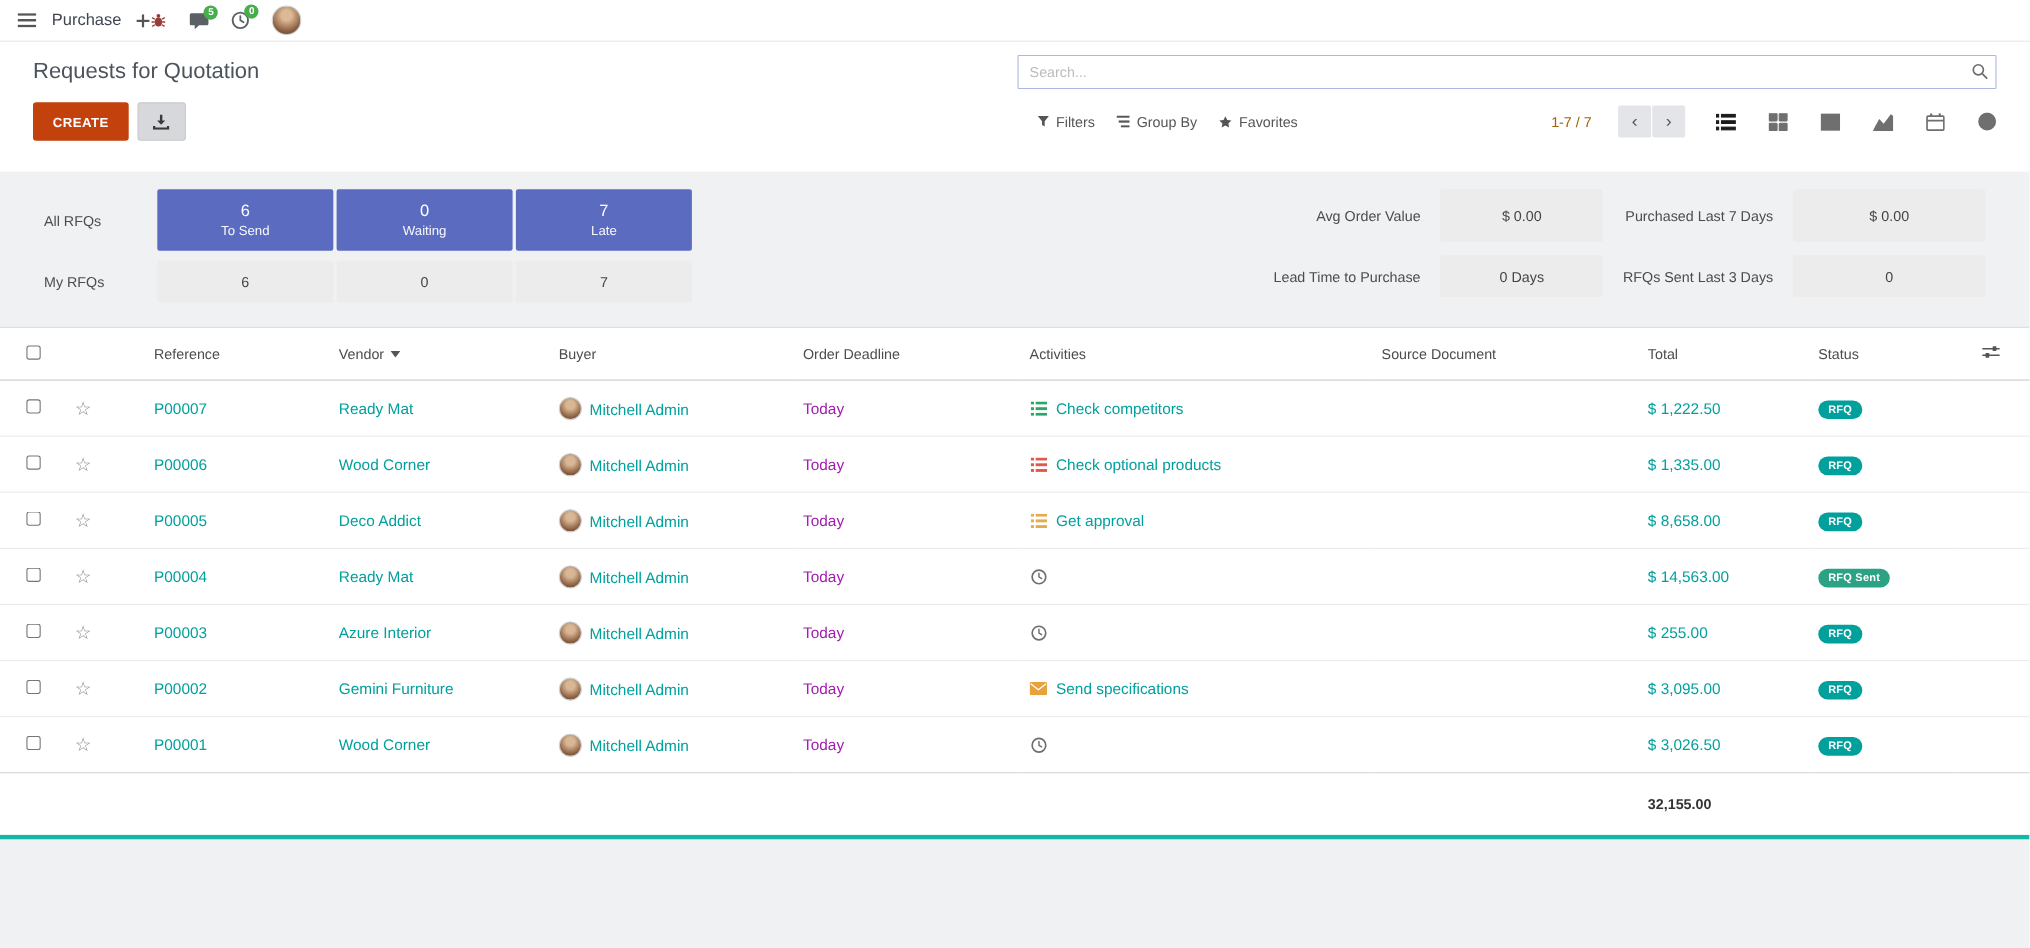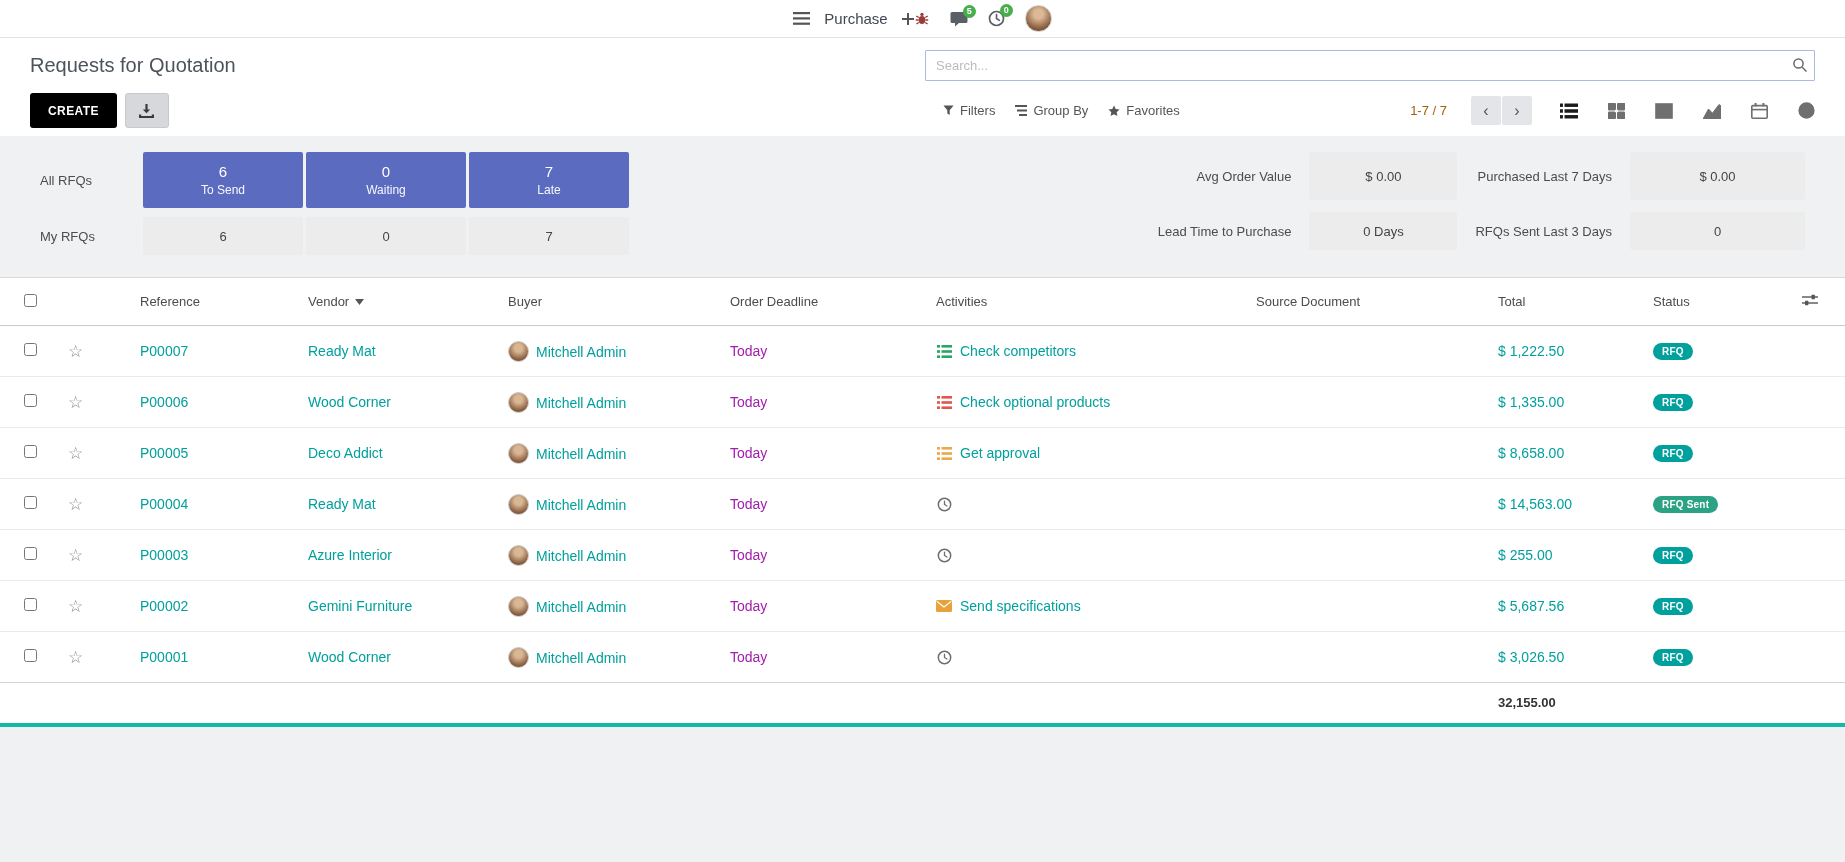--- a/index.html
+++ b/index.html
@@ -1,37 +1,37 @@
 <!DOCTYPE html>
 <html><head>
 <meta charset="utf-8">
 <style>
   *{box-sizing:border-box;margin:0;padding:0}
   html,body{width:1845px;height:862px}
   body{font-family:"Liberation Sans",sans-serif;background:#f0f1f3;color:#4c4c4c;overflow:hidden}
   a{text-decoration:none}
 
   
-  .navbar{height:38px;background:#fff;border-bottom:1px solid #e3e3e3;display:flex;align-items:center;justify-content:center;padding:0 16px}
+  .navbar{height:38px;background:#fff;border-bottom:1px solid #e3e3e3;display:flex;align-items:center;justify-content:flex-start;padding:0 16px}
   .nav-left{display:flex;align-items:center;gap:14px}
   .app-name{font-size:15px;font-weight:500;color:#3f4750;cursor:pointer}
   .nav-right{display:flex;align-items:center;gap:20px}
   .nav-ico{position:relative;display:inline-flex;align-items:center;cursor:pointer}
   .nav-count{position:absolute;top:-6px;right:-8px;background:#46ae4a;color:#fff;font-size:9px;font-weight:700;line-height:1;padding:2px 4px;border-radius:7px;min-width:13px;text-align:center}
   .nav-avatar{width:27px;height:27px;border-radius:50%;border:1px solid #cfcfcf;background:radial-gradient(circle at 50% 32%,#dcb894 22%,#8a5f41 68%,#573a27 100%);cursor:pointer}
 
   
-  .control-panel{background:#fff;padding:12px 30px 8px;display:grid;grid-template-columns:1fr 890px;row-gap:12px;align-items:center}
+  .control-panel{background:#fff;padding:12px 30px 28px;display:grid;grid-template-columns:1fr 890px;row-gap:12px;align-items:center}
   .page-title{font-size:20px;font-weight:400;color:#4b535c}
   .searchbox{position:relative;height:31px;width:890px}
   .searchbox input{width:100%;height:100%;border:1px solid #aeb9e2;border-radius:1px;padding:0 32px 0 10px;font-size:13px;color:#333;outline:none}
   .searchbox input::placeholder{color:#bcbcbc}
   .search-btn{position:absolute;right:7px;top:7px;background:none;border:none;cursor:pointer;display:inline-flex}
   .cp-left{display:flex;align-items:center;gap:8px}
-  .btn-create{background:#000000;color:#fff;border:none;font-family:inherit;font-size:12px;font-weight:600;letter-spacing:.4px;height:35px;padding:0 18px;border-radius:3px;cursor:pointer}
+  .btn-create{background:#c2410c;color:#fff;border:none;font-family:inherit;font-size:12px;font-weight:600;letter-spacing:.4px;height:35px;padding:0 18px;border-radius:3px;cursor:pointer}
   .btn-export{width:44px;height:35px;background:#d6d8db;border:1px solid #c7c9cc;border-radius:3px;display:inline-flex;align-items:center;justify-content:center;cursor:pointer}
   .cp-right{display:flex;align-items:center;font-size:13px;color:#555;padding-left:8px}
   .cp-filter{display:inline-flex;align-items:center;gap:6px;padding:6px 10px;cursor:pointer;white-space:nowrap}
   .cp-spacer{flex:1}
   .pager-text{margin-right:24px;color:#a16207}
   .pager-btns{display:flex;gap:1px;margin-right:28px}
   .pager-btn{width:30px;height:29px;background:#e3e5e9;border:none;color:#555;font-size:16px;line-height:1;display:inline-flex;align-items:center;justify-content:center;border-radius:2px;cursor:pointer;font-family:inherit}
   .view-switcher{display:flex;align-items:center;gap:30px}
   .vs-btn{display:inline-flex;cursor:pointer}
   .vs-btn svg{fill:#6f6f6f;stroke:#6f6f6f}
@@ -65,21 +65,21 @@
   .lnk{color:#00a09d;cursor:pointer}
   .warn{color:#a21caf}
   .star{color:#8d8d8d;font-size:17px;cursor:pointer}
   .avatar{width:21px;height:21px;border-radius:50%;display:inline-block;vertical-align:-5px;margin-right:7px;background:radial-gradient(circle at 50% 32%,#d9b794 24%,#8a5f41 70%,#5f3f2b 100%);border:1px solid #d0d0d0}
   .act-wrap{display:flex;align-items:center;gap:8px}
   .act-icon{display:inline-flex;width:16px;justify-content:center}
   .act-icon svg{display:none}
   .badge{color:#fff;font-size:10px;font-weight:700;letter-spacing:.2px;padding:3px 9px;border-radius:10px;display:inline-block}
   .badge-rfq{background:#00a09d}
   .badge-sent{background:#2ba284}
-  tfoot td{border-top:1px solid #d5d5d5;height:40px;font-weight:700;font-size:13px;color:#333;padding:0 8px}
+  tfoot td{border-top:1px solid #d5d5d5;height:56px;font-weight:700;font-size:13px;color:#333;padding:0 8px}
   .vendor-caret{margin-left:6px;vertical-align:1px}
   .th-gear{text-align:center;cursor:pointer}
 </style>
 </head>
 <body>
 
 <header class="navbar">
   <div class="nav-left">
     <span class="nav-ico">
       <svg width="17" height="13" viewBox="0 0 17 13">
@@ -460,21 +460,21 @@
 
           <svg width="16" height="12" viewBox="0 0 16 12" style="display: inline;">
                   <rect width="16" height="12" rx="1.5" fill="currentColor"></rect>
                   <path d="M1 1.5L8 7l7-5.5" stroke="#fff" stroke-width="1.2" fill="none"></path>
                 </svg>
         </span>
         <a class="lnk">Send specifications</a>
       </span>
     </td>
     <td class="c-source"></td>
-    <td class="c-total"><span class="lnk">$ 5,687.56</span></td>
+    <td class="c-total"><span class="lnk">$ 3,095.00</span></td>
     <td class="c-status"><span class="badge badge-rfq">RFQ</span></td>
     <td></td>
   </tr>
 
   <tr>
     <td class="c-check"><input type="checkbox" style=""></td>
     <td class="c-star"><span class="star">☆</span></td>
     <td class="c-ref"><a class="lnk">P00001</a></td>
     <td class="c-vendor"><a class="lnk">Wood Corner</a></td>
     <td class="c-buyer"><span class="avatar"></span><a class="lnk">Mitchell Admin</a></td>

